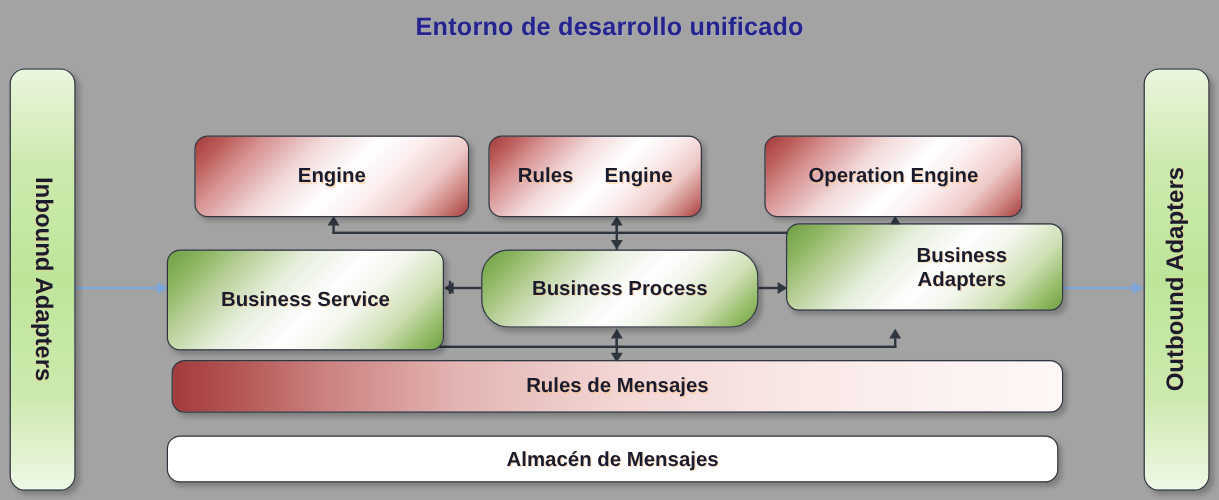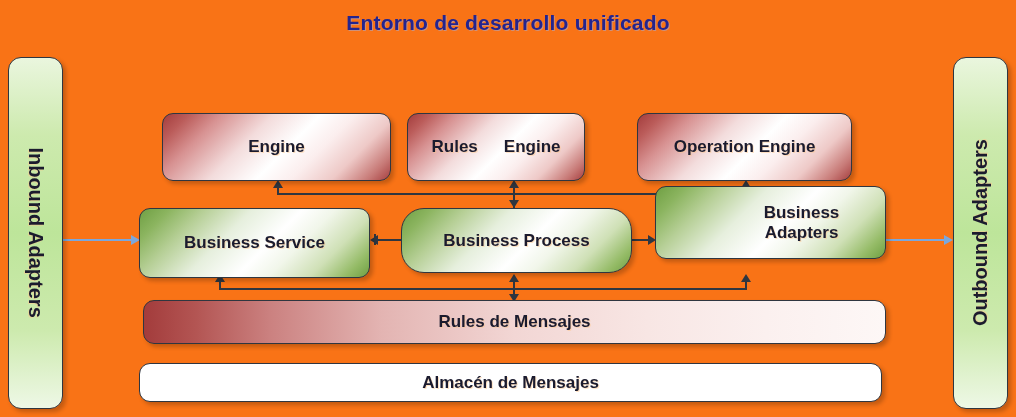--- a/index.html
+++ b/index.html
@@ -4,21 +4,21 @@
 <style>
   html,body{margin:0;padding:0;background:#ffffff;}
   body{
     font-family:"Liberation Sans","DejaVu Sans",sans-serif;
     -webkit-font-smoothing:antialiased;
   }
   #canvas{
     position:relative;
     width:1016px;
     height:417px;
-    background:#f97316;
+    background:#a3a3a3;
     overflow:hidden;
   }
 
   
   #title{
     position:absolute;
     left:0; top:11px;
     width:1016px;
     text-align:center;
     font-size:21px;
@@ -147,21 +147,21 @@
     <span style="display:flex; gap:26px;">
       <span class="lbl">Rules</span>
       <span class="lbl">Engine</span>
     </span>
   </div>
 
   <div class="node engine" id="workflow-engine" style="left:637px; top:113px; width:215px; height:68px;">
     <span class="lbl">Operation Engine</span>
   </div>
 
-  <div class="node business" id="business-service" style="left:139px; top:208px; width:231px; height:70px;">
+  <div class="node business" id="business-service" style="left:139px; top:208px; width:231px; height:84px;">
     <span class="lbl">Business Service</span>
   </div>
 
   <div class="node business" id="business-process" style="left:401px; top:208px; width:231px; height:65px;border-radius:23px;">
     <span class="lbl">Business Process</span>
   </div>
 
   <div class="node business" id="business-operation" style="left:655px; top:186px; width:231px; height:73px;padding-left:40px;">
     <span style="padding-left:22px;">
       <span class="lbl">Business</span>

